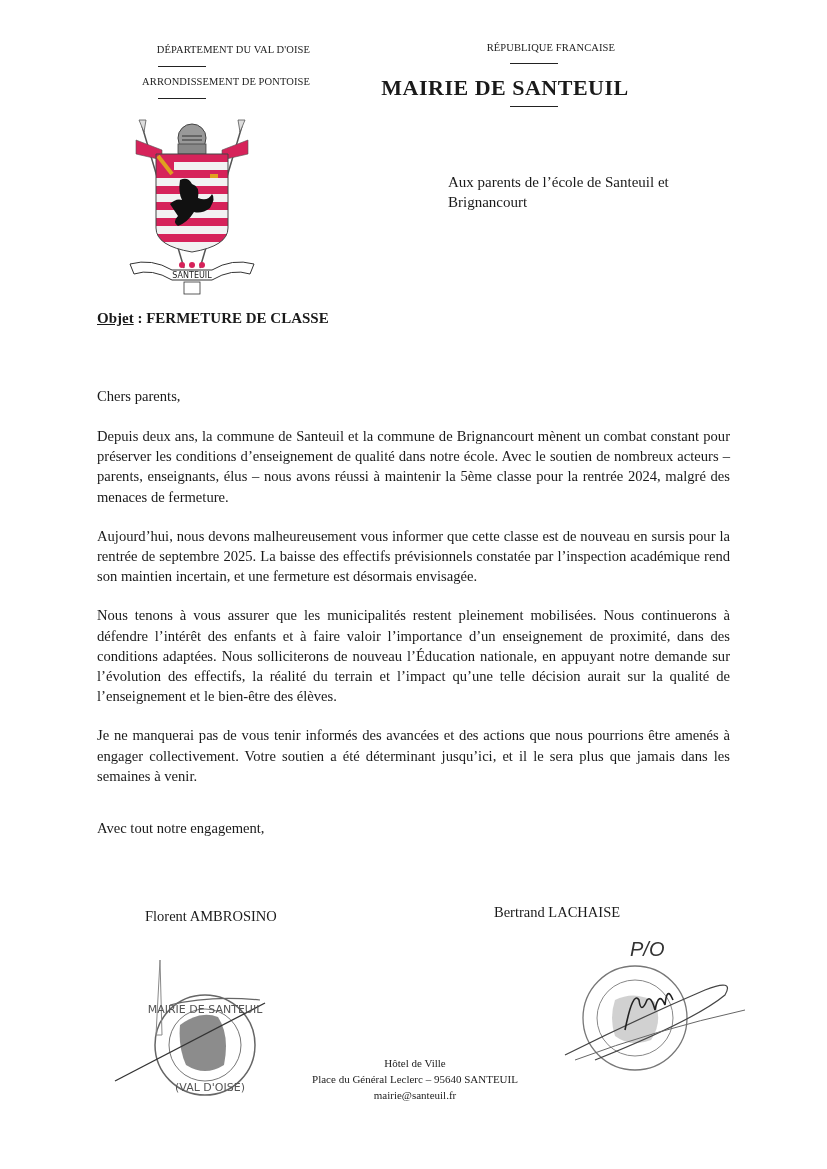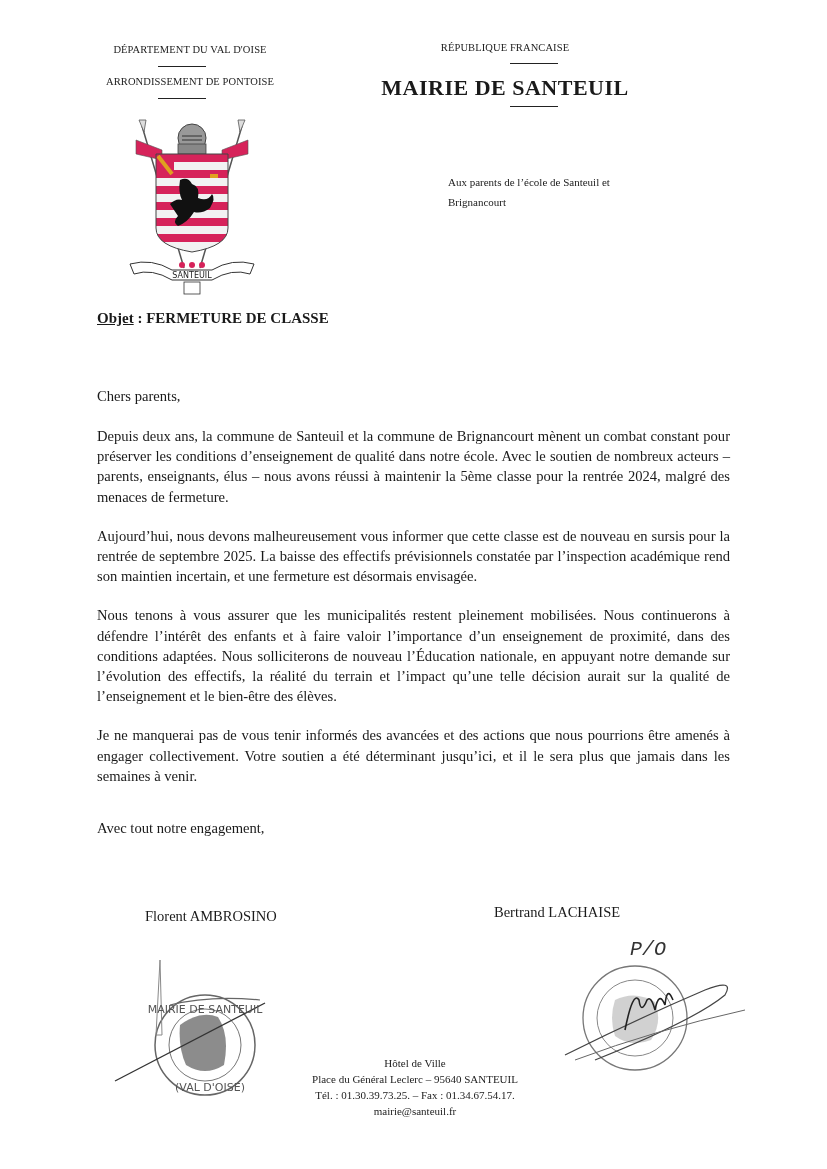--- a/index.html
+++ b/index.html
@@ -1,29 +1,29 @@
 <!DOCTYPE html>
 <html><head>
 <meta charset="utf-8">
 <style>
   html, body { margin: 0; padding: 0; background: #ffffff; }
   body { width: 827px; height: 1169px; position: relative; overflow: hidden;
          font-family: "Liberation Serif", "DejaVu Serif", serif; color: #1a1a1a; }
   .abs { position: absolute; }
-  .small-caps-head { font-size: 10.5px; letter-spacing: 0.1px; text-align: center; color: #222; }
+  .small-caps-head { font-size: 10.5px; letter-spacing: 0.1px; text-align: right; color: #222; }
   .rule { position: absolute; height: 1px; background: #222; }
   .title { font-size: 22px; font-weight: bold; letter-spacing: 0.5px; color: #1a1a1a; text-align: center; }
-  .recipient { font-size: 11px; line-height: 20px; }
+  .recipient { font-size: 15px; line-height: 20px; }
   .object { font-size: 15px; font-weight: bold; }
   .object u { text-decoration: underline; }
   .body-text { font-size: 14.6px; line-height: 20.2px; text-align: justify; }
   .para { margin: 0; }
   .sig { font-size: 14.5px; line-height: 20px; }
   .footer { font-size: 11px; line-height: 16px; text-align: center; color: #222; }
-  .handwritten { font-family: Liberation Mono, monospace; font-style: italic; font-size: 20px; color: #333; }
+  .handwritten { font-family: Liberation Sans, sans-serif; font-style: italic; font-size: 20px; color: #333; }
 </style>
 </head>
 <body>
 
 <div class="abs small-caps-head" style="left:70px; top:44px; width:240px;">DÉPARTEMENT DU VAL D'OISE</div>
 <div class="rule" style="left:158px; top:66px; width:48px;"></div>
 <div class="abs small-caps-head" style="left:70px; top:76px; width:240px;">ARRONDISSEMENT DE PONTOISE</div>
 <div class="rule" style="left:158px; top:98px; width:48px;"></div>
 
 <div class="abs small-caps-head" style="left:395px; top:42px; width:220px;">RÉPUBLIQUE FRANCAISE</div>
@@ -123,15 +123,14 @@
     <path d="M60,40 Q80,30 100,42 Q108,62 96,80 Q76,88 60,76 Q54,58 60,40 Z" fill="#999" opacity="0.45"></path>
     <path d="M10,95 Q80,60 150,30 Q180,18 170,35 Q140,60 40,100" fill="none" stroke="#444" stroke-width="1.2"></path>
     <path d="M70,70 Q78,30 84,40 Q86,55 92,40 Q96,35 100,50 Q104,30 110,45 Q112,25 118,40" fill="none" stroke="#222" stroke-width="1.6"></path>
     <path d="M20,100 Q100,70 190,50" fill="none" stroke="#666" stroke-width="1"></path>
   </svg>
 </div>
 
 <div class="abs footer" style="left:270px; top:1055px; width:290px;">
   <div>Hôtel de Ville</div>
   <div>Place du Général Leclerc – 95640 SANTEUIL</div>
-  <div>Tél. : 01.30.39.73.25. – Fax : 01.34.67.54.17.</div>
   <div>mairie@santeuil.fr</div>
 </div>
 
 </body></html>

